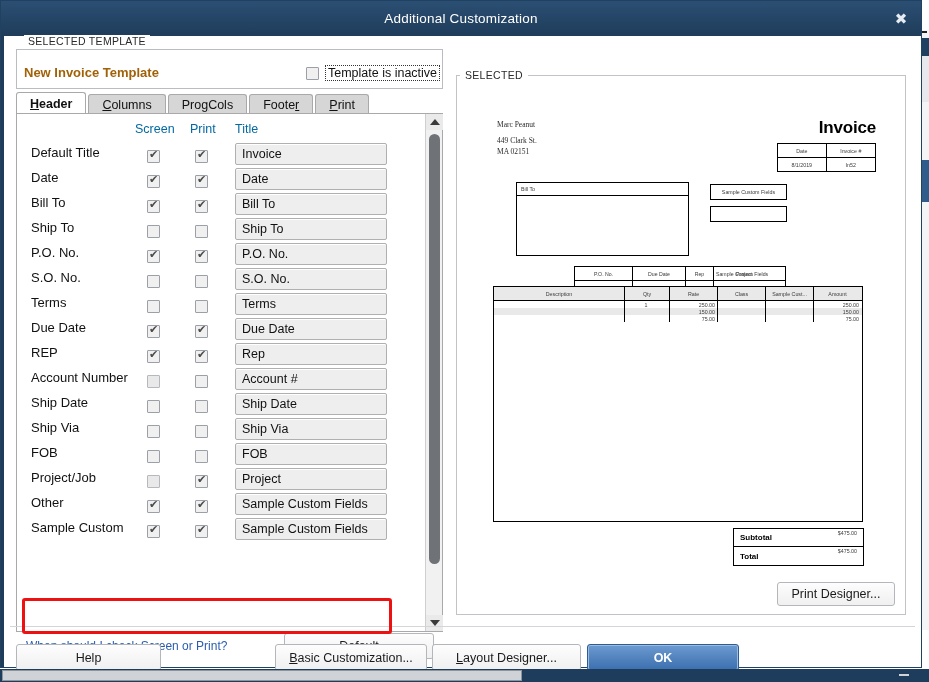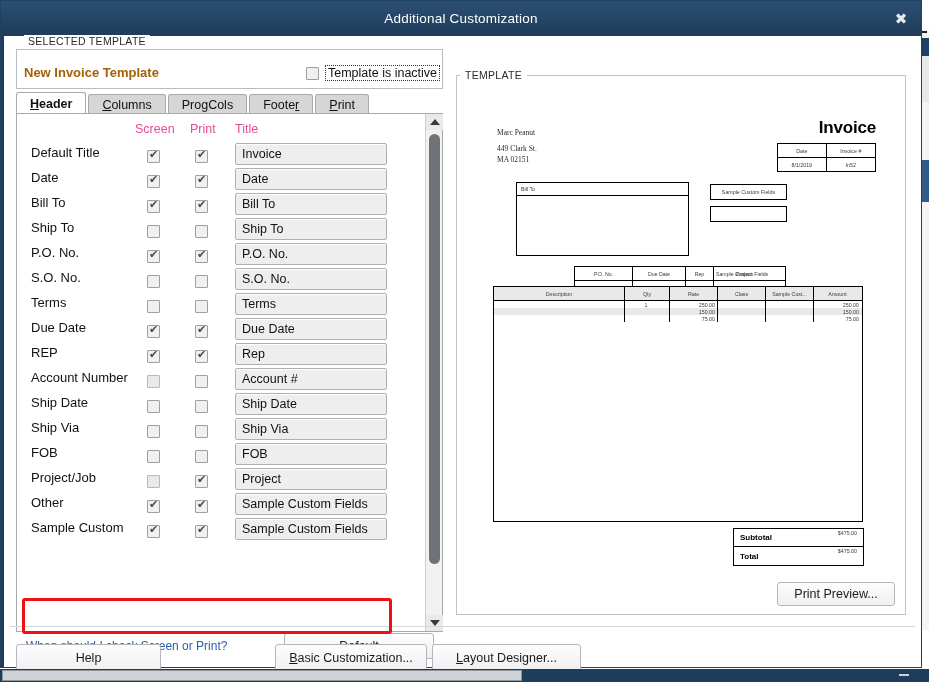--- a/index.html
+++ b/index.html
@@ -138,21 +138,21 @@
 
   .list-frame {
     position: absolute; left: 4px; top: 72px; width: 427px; height: 519px;
     border: 1px solid #a9a9a9;
     background: #ffffff;
   }
 
   .col-headers {
     position: absolute; left: 0; top: 0; width: 100%; height: 28px;
   }
-  .ch { position: absolute; top: 8px; font-size: 12.5px; color: #ec4899; }
+  .ch { position: absolute; top: 8px; font-size: 12.5px; color: #0369a1; }
   .ch-screen { left: 118px; }
   .ch-print  { left: 173px; }
   .ch-title  { left: 218px; }
 
   .rows {
     position: absolute; left: 0; top: 28px; right: 18px; bottom: 0;
     overflow: hidden;
   }
   .row {
     position: relative;
@@ -256,21 +256,21 @@
   .btn-print-preview {
     position: absolute; right: 10px; bottom: 8px; width: 118px; height: 24px;
   }
 
   
   .inv-from {
     position: absolute; left: 36px; top: 40px;
     font-family: "Liberation Serif", serif;
     font-size: 7.5px; color: #2b2b2b; line-height: 1.45;
   }
-  .inv-from .name { margin-bottom: 5px; margin-top: 8px; }
+  .inv-from .name { margin-bottom: 5px; }
   .inv-title {
     position: absolute; right: 25px; top: 38px;
     font-size: 17px; font-weight: bold; color: #000;
     letter-spacing: -0.2px;
   }
   .mini-table { position: absolute; border: 1px solid #000; }
   .mini-table .r { display: flex; }
   .mini-table .c {
     border-right: 1px solid #000;
     font-size: 5.3px; color: #3a3a3a;
@@ -551,21 +551,21 @@
         </div>
       </div>
 
       <div class="red-box"></div>
 
       <div class="hint-link">When should I check Screen or Print?</div>
       <div class="btn btn-default"><u>D</u>efault</div>
     </div>
 
     <div class="preview-panel">
-      <div class="preview-legend">TEMPLATE</div>
+      <div class="preview-legend">SELECTED</div>
       <div class="preview-frame">
 
         <div class="paper">
 
           <div class="inv-from">
             <div class="name">Marc Peanut</div>
             <div>449 Clark St.</div>
             <div>MA 02151</div>
           </div>
 
@@ -661,29 +661,30 @@
               <span class="val">$475.00</span>
             </div>
             <div class="sr">
               <span class="lbl">Total</span>
               <span class="val">$475.00</span>
             </div>
           </div>
 
         </div>
 
-        <div class="btn btn-print-preview">Print Preview...</div>
+        <div class="btn btn-print-preview">Print Designer...</div>
       </div>
     </div>
 
     <div class="bottom-sep"></div>
     <div class="bottom-bar">
       <div class="btn btn-help">Help</div>
       <div class="btn btn-basic"><u>B</u>asic Customization...</div>
       <div class="btn btn-layout"><u>L</u>ayout Designer...</div>
+      <div class="btn btn-ok">OK</div>
     </div>
 
   </div>
 </div>
 
 <div class="taskbar">
   <div class="taskbar-item"></div>
   <div class="taskbar-minus"></div>
 </div>
 

